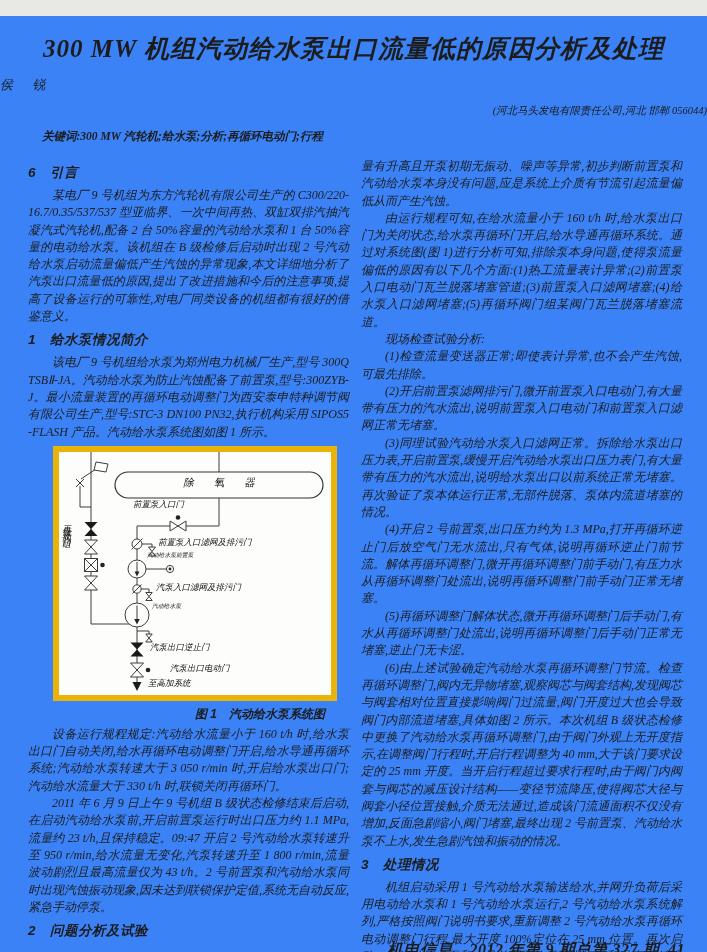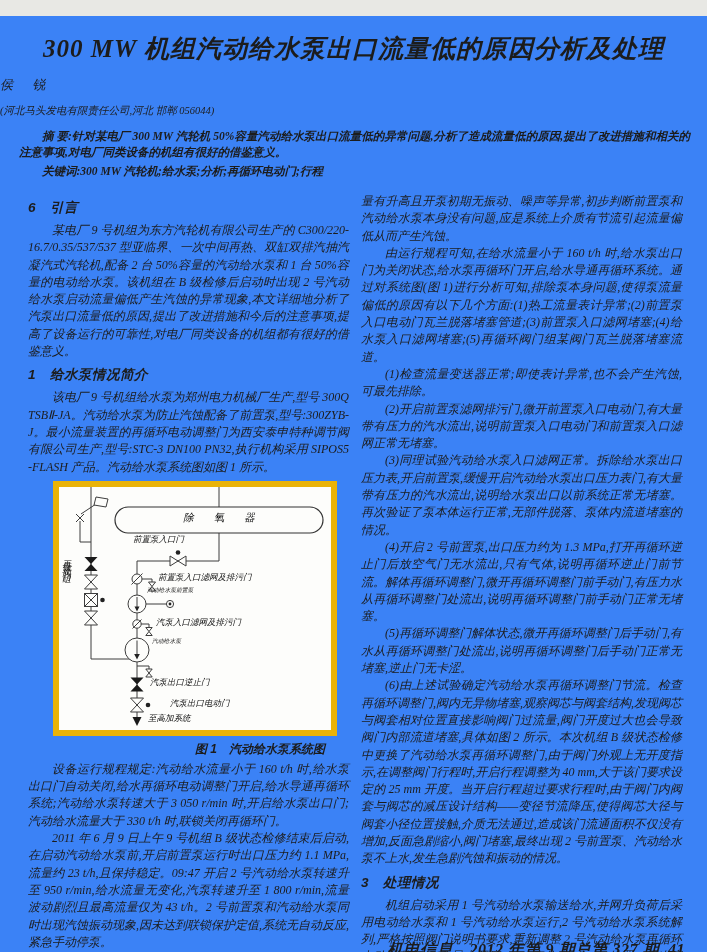--- a/index.html
+++ b/index.html
@@ -21,21 +21,21 @@
     font-weight:bold;
     letter-spacing:1px;
   }
   .author{
     margin-top:11px;
     font-size:13px;
     letter-spacing:8px;
   }
   .affiliation{
     margin-top:10px;
-    text-align:left;
+    text-align:right;
     font-size:10.5px;
   }
   .meta{
     margin:10px 17px 0 19px;
     font-size:11.5px;
     font-weight:bold;
     line-height:16px;
     text-align:justify;
   }
   .meta p{margin:0;text-indent:2em;word-break:break-all;}
@@ -115,21 +115,20 @@
 </head>
 <body>
 
 <div class="page">
 
   <h1 class="title">300 MW 机组汽动给水泵出口流量低的原因分析及处理</h1>
   <div class="author">侯 锐</div>
   <div class="affiliation">(河北马头发电有限责任公司,河北 邯郸 056044)</div>
 
   <div class="meta">
-    <p><span>摘 要:</span><span>针对某电厂 300 MW 汽轮机 50%容量汽动给水泵出口流量低的异常问题,分析了造成流量低的原因,提出了改进措施和相关的注意事项,对电厂同类设备的机组有很好的借鉴意义。</span></p>
     <p class="kw"><span>关键词:</span><span>300 MW 汽轮机;给水泵;分析;再循环电动门;行程</span></p>
   </div>
 
   <div class="columns">
 
     <div class="col">
       <h2>6　引言</h2>
       <p class="indent">某电厂 9 号机组为东方汽轮机有限公司生产的 C300/220-16.7/0.35/537/537 型亚临界、一次中间再热、双缸双排汽抽汽凝汽式汽轮机,配备 2 台 50%容量的汽动给水泵和 1 台 50%容量的电动给水泵。该机组在 B 级检修后启动时出现 2 号汽动给水泵启动流量偏低产生汽蚀的异常现象,本文详细地分析了汽泵出口流量低的原因,提出了改进措施和今后的注意事项,提高了设备运行的可靠性,对电厂同类设备的机组都有很好的借鉴意义。</p>
 
       <h2>1　给水泵情况简介</h2>
@@ -232,20 +231,21 @@
       <p class="indent">设备运行规程规定:汽动给水流量小于 160 t/h 时,给水泵出口门自动关闭,给水再循环电动调整门开启,给水导通再循环系统;汽动给水泵转速大于 3 050 r/min 时,开启给水泵出口门;汽动给水流量大于 330 t/h 时,联锁关闭再循环门。</p>
       <p class="indent">2011 年 6 月 9 日上午 9 号机组 B 级状态检修结束后启动,在启动汽动给水泵前,开启前置泵运行时出口压力约 1.1 MPa,流量约 23 t/h,且保持稳定。09:47 开启 2 号汽动给水泵转速升至 950 r/min,给水流量无变化,汽泵转速升至 1 800 r/min,流量波动剧烈且最高流量仅为 43 t/h。2 号前置泵和汽动给水泵同时出现汽蚀振动现象,因未达到联锁保护定值,系统无自动反应,紧急手动停泵。</p>
 
       <h2>2　问题分析及试验</h2>
 
     </div>
 
     <div class="col">
       <p>量有升高且开泵初期无振动、噪声等异常,初步判断前置泵和汽动给水泵本身没有问题,应是系统上介质有节流引起流量偏低从而产生汽蚀。</p>
       <p class="indent">由运行规程可知,在给水流量小于 160 t/h 时,给水泵出口门为关闭状态,给水泵再循环门开启,给水导通再循环系统。通过对系统图(图 1)进行分析可知,排除泵本身问题,使得泵流量偏低的原因有以下几个方面:(1)热工流量表计异常;(2)前置泵入口电动门瓦兰脱落堵塞管道;(3)前置泵入口滤网堵塞;(4)给水泵入口滤网堵塞;(5)再循环阀门组某阀门瓦兰脱落堵塞流道。</p>
+      <p class="indent">现场检查试验分析:</p>
       <p class="indent">(1)检查流量变送器正常;即使表计异常,也不会产生汽蚀,可最先排除。</p>
       <p class="indent">(2)开启前置泵滤网排污门,微开前置泵入口电动门,有大量带有压力的汽水流出,说明前置泵入口电动门和前置泵入口滤网正常无堵塞。</p>
       <p class="indent">(3)同理试验汽动给水泵入口滤网正常。拆除给水泵出口压力表,开启前置泵,缓慢开启汽动给水泵出口压力表门,有大量带有压力的汽水流出,说明给水泵出口以前系统正常无堵塞。再次验证了泵本体运行正常,无部件脱落、泵体内流道堵塞的情况。</p>
       <p class="indent">(4)开启 2 号前置泵,出口压力约为 1.3 MPa,打开再循环逆止门后放空气门无水流出,只有气体,说明再循环逆止门前节流。解体再循环调整门,微开再循环调整门前手动门,有压力水从再循环调整门处流出,说明再循环调整门前手动门正常无堵塞。</p>
       <p class="indent">(5)再循环调整门解体状态,微开再循环调整门后手动门,有水从再循环调整门处流出,说明再循环调整门后手动门正常无堵塞,逆止门无卡涩。</p>
       <p class="indent">(6)由上述试验确定汽动给水泵再循环调整门节流。检查再循环调整门,阀内无异物堵塞,观察阀芯与阀套结构,发现阀芯与阀套相对位置直接影响阀门过流量,阀门开度过大也会导致阀门内部流道堵塞,具体如图 2 所示。本次机组 B 级状态检修中更换了汽动给水泵再循环调整门,由于阀门外观上无开度指示,在调整阀门行程时,开启行程调整为 40 mm,大于该门要求设定的 25 mm 开度。当开启行程超过要求行程时,由于阀门内阀套与阀芯的减压设计结构——变径节流降压,使得阀芯大径与阀套小径位置接触,介质无法通过,造成该门流通面积不仅没有增加,反面急剧缩小,阀门堵塞,最终出现 2 号前置泵、汽动给水泵不上水,发生急剧汽蚀和振动的情况。</p>
 
       <h2>3　处理情况</h2>
       <p class="indent last-p">
         <span>机组启动采用 1 号汽动给水泵输送给水,并网升负荷后采用电动给水泵和 1 号汽动给水泵运行,2 号汽动给水泵系统解列,严格按照阀门说明书要求,重新调整 2 号汽动给水泵再循环电动调整门行程,最大开度 100%定位在 25 mm 位置。再次启动 2 号汽动给水泵和 2 号前置泵均无异常振动和噪声,转速升至 4 761 r/min 时,流量达到 525 t/h,汽泵出口压力达到 18.85 MPa,系统恢复正常。</span>

